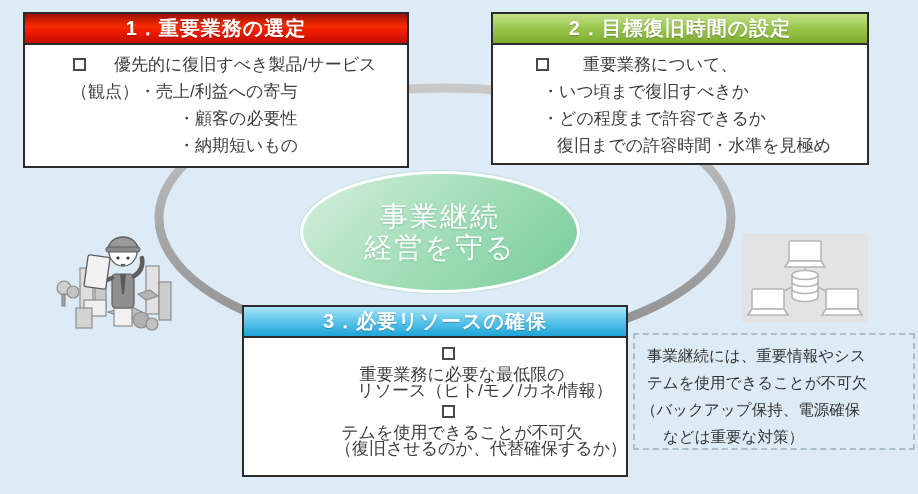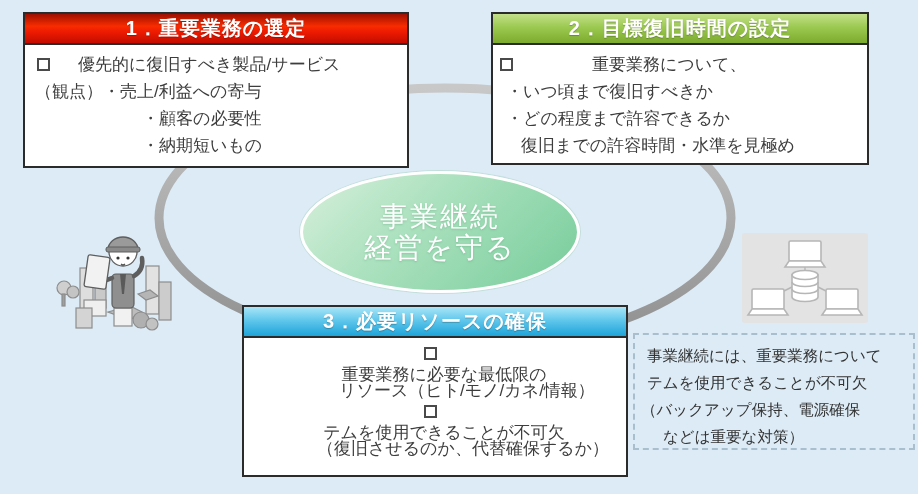--- a/index.html
+++ b/index.html
@@ -8,31 +8,31 @@
 
   .ring-svg{ position:absolute; left:0; top:0; }
 
   .panel{ position:absolute; background:#ffffff; border:2px solid #2b2b2b; }
   .panel-header{ height:31px; display:flex; align-items:center; justify-content:center;
     color:#fff; font-weight:bold; font-size:20px; letter-spacing:1px;
     border-bottom:2px solid #2b2b2b; text-shadow:0 1px 1px rgba(0,0,0,.25); }
   .hdr-red{ background:linear-gradient(180deg,#9e0f00 0%,#f92c00 42%,#ef1c00 60%,#c40c00 100%); }
   .hdr-green{ background:linear-gradient(180deg,#c3e089 0%,#9cc951 45%,#7cab2e 100%); }
   .hdr-blue{ background:linear-gradient(180deg,#a9e5f7 0%,#5ac4ea 50%,#1ea4d8 100%); }
-  .panel-body{ padding-top:6px; font-size:17px; color:#3d3d3d; }
+  .panel-body{ padding-top:6px; font-size:17px; color:#3d3d3d;margin-left:36px; }
   .bline{ height:27px; line-height:27px; white-space:nowrap; display:flex; align-items:center; }
   .bline .txt{ display:inline-block; }
   .cb{ display:inline-block; width:13px; height:13px; border:2px solid #4a4a4a; background:#fff; flex:0 0 auto; }
 
   
   #box1 .ln0{ padding-left:12px; } #box1 .ln0 .cb{ margin-right:28px; }
   #box1 .ln1{ padding-left:10px; }
   #box1 .ln2, #box1 .ln3{ padding-left:117px; }
   
-  #box2 .ln0{ padding-left:7px;gap:45px; } #box2 .ln0 .cb{ margin-right:34px; }
+  #box2 .ln0{ padding-left:7px; } #box2 .ln0 .cb{ margin-right:34px; }
   #box2 .ln1, #box2 .ln2{ padding-left:13px; }
   #box2 .ln3{ padding-left:28px; }
   
   #box3 .panel-body{ padding-top:9px; }
   #box3 .bline{ height:29px; line-height:29px;flex-direction:column; }
   #box3 .ln0, #box3 .ln2{ padding-left:18px; } #box3 .ln0 .cb, #box3 .ln2 .cb{ margin-right:28px; }
   #box3 .ln1{ padding-left:64px; }
   #box3 .ln3{ padding-left:56px; }
   .caret{ display:inline-block; width:2px; height:20px; background:#2b2b2b; margin-right:3px; }
 
@@ -192,19 +192,19 @@
         <span class="txt">テムを使用できることが不可欠</span>
       </div>
       <div class="bline ln3">
         <span class="caret"></span>
         <span class="txt">（復旧させるのか、代替確保するか）</span>
       </div>
     </div>
   </div>
 
   <div class="note">
-    <div class="nline n0">事業継続には、重要業務について</div>
+    <div class="nline n0">事業継続には、重要情報やシス</div>
     <div class="nline n1">テムを使用できることが不可欠</div>
     <div class="nline n2">（バックアップ保持、電源確保</div>
     <div class="nline n3">などは重要な対策）</div>
   </div>
 
 </div>
 
 </body></html>

